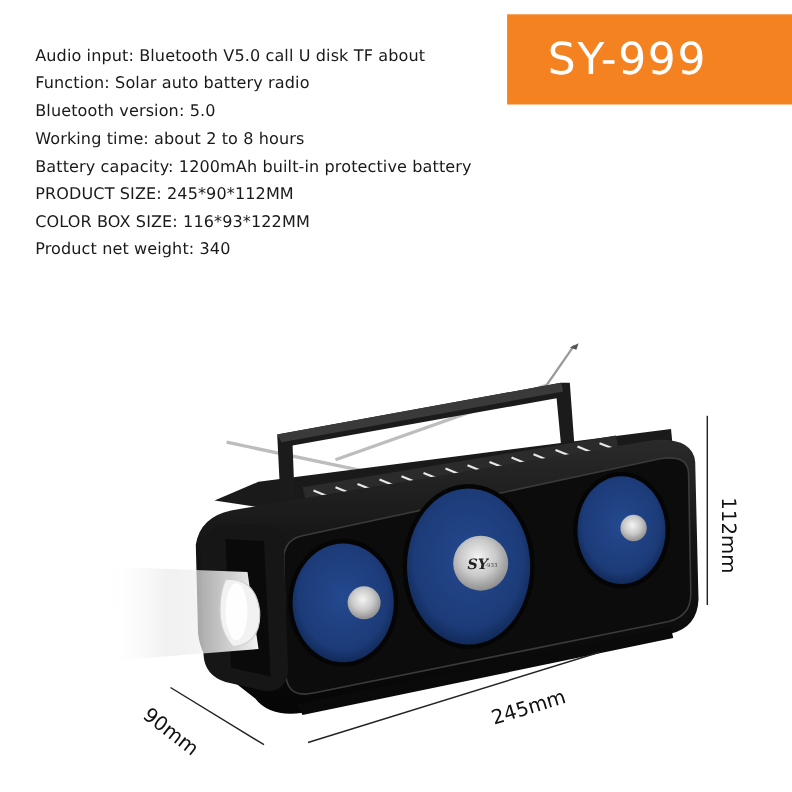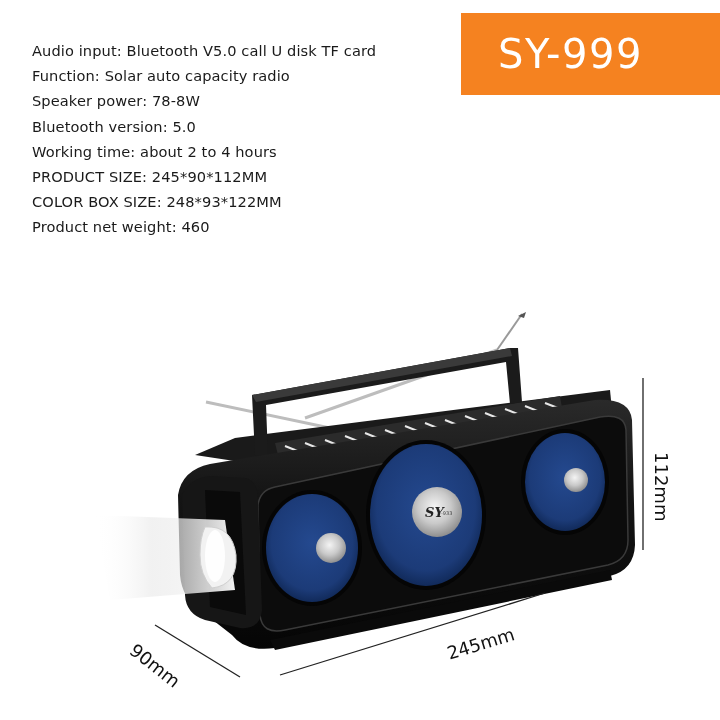--- a/index.html
+++ b/index.html
@@ -72,28 +72,28 @@
     .dim-depth {
       left: 126px;
       top: 655px;
       transform: rotate(38deg);
     }
   </style>
 </head>
 <body>
 
 <ul class="specs">
-  <li>Audio input: Bluetooth V5.0 call U disk TF card</li>
-  <li>Function: Solar auto capacity radio</li>
-  <li>Speaker power: 78-8W</li>
+  <li>Audio input: Bluetooth V5.0 call U disk TF about</li>
+  <li>Function: Solar auto battery radio</li>
   <li>Bluetooth version: 5.0</li>
-  <li>Working time: about 2 to 4 hours</li>
+  <li>Working time: about 2 to 8 hours</li>
+  <li>Battery capacity: 1200mAh built-in protective battery</li>
   <li>PRODUCT SIZE: 245*90*112MM</li>
-  <li>COLOR BOX SIZE: 248*93*122MM</li>
-  <li>Product net weight: 460</li>
+  <li>COLOR BOX SIZE: 116*93*122MM</li>
+  <li>Product net weight: 340</li>
 </ul>
 
 <div class="model-badge">
   <span>SY-999</span>
 </div>
 
 <svg class="product" viewBox="0 300 720 420" width="720" height="420" xmlns="http://www.w3.org/2000/svg">
   <defs>
     <radialGradient id="metal" cx="45%" cy="40%" r="60%">
       <stop offset="0%" stop-color="#f4f4f4"></stop>

